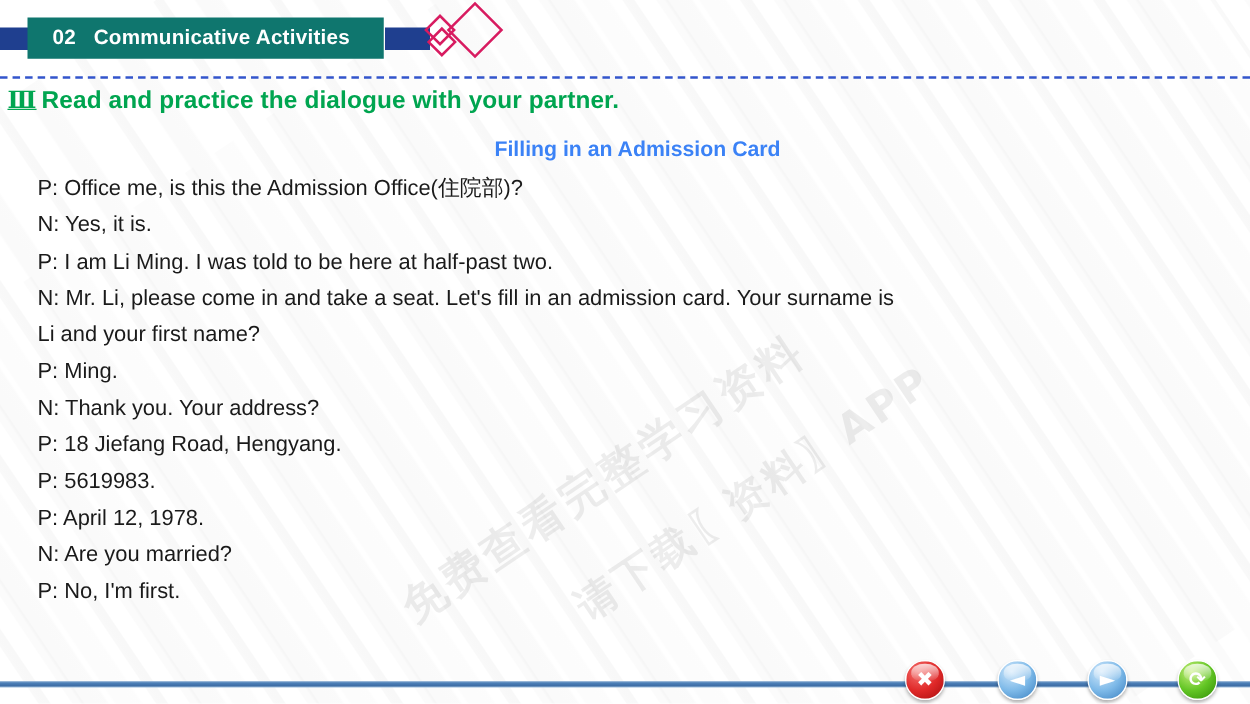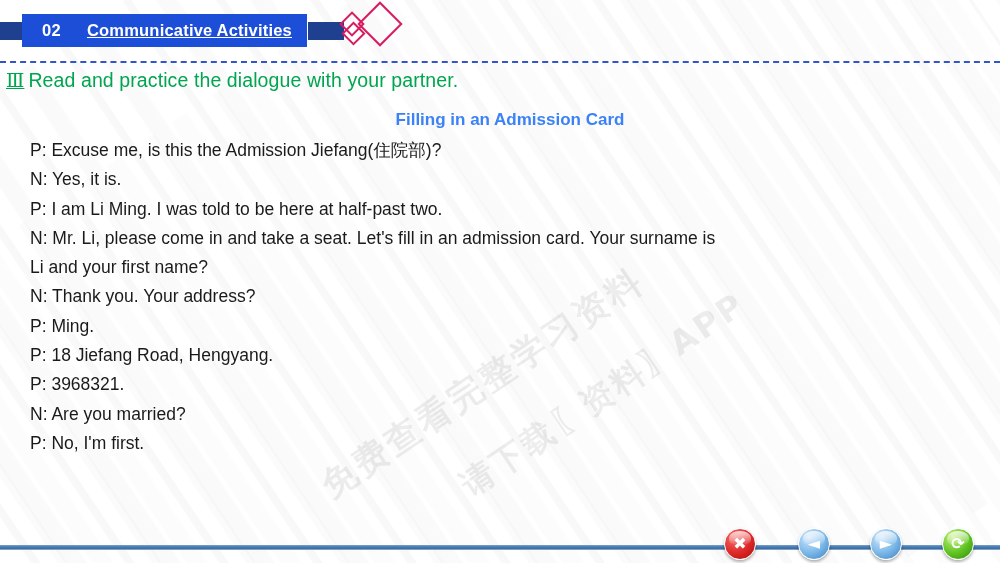--- a/index.html
+++ b/index.html
@@ -107,35 +107,34 @@
   .blue-tab-right {
     left: 308px;
     width: 36px;
   }
   .red-banner {
     position: absolute;
     left: 22px;
     top: 14px;
     width: 285px;
     height: 33px;
-    background: #1d4ed8;
+    background: #0f766e;
     display: flex;
     align-items: center;
     color: #ffffff;
     font-weight: bold;
     font-size: 16.5px;
   }
   .red-banner .num {
     margin-left: 20px;
     letter-spacing: 0.3px;
   }
   .red-banner .cap {
-    margin-left: 26px;
+    margin-left: 14px;
     letter-spacing: 0.2px;
-    text-decoration: underline;
   }
   .diamond-deco {
     position: absolute;
     left: 336px;
     top: 0px;
     width: 80px;
     height: 60px;
   }
 
   
@@ -148,21 +147,21 @@
     border-top: 2px dashed #3355cc;
     z-index: 3;
   }
 
   
   .section-heading {
     position: absolute;
     left: 6px;
     top: 69px;
     font-size: 19.5px;
-    font-weight: normal;
+    font-weight: bold;
     color: #00a550;
     letter-spacing: 0.1px;
     z-index: 3;
     white-space: nowrap;
   }
   .section-heading .numeral {
     text-decoration: underline;
     font-family: "DejaVu Serif", serif;
     font-size: 19px;
     margin-right: 4px;
@@ -299,29 +298,30 @@
 
   <div class="dashed-rule"></div>
 
   <div class="section-heading">
     <span class="numeral">Ⅲ</span><span>Read and practice the dialogue with your partner.</span>
   </div>
 
   <div class="dialogue-title">Filling in an Admission Card</div>
 
   <div class="dialogue-body">
-    <div class="dialogue-line">P: Excuse me, is this the Admission Jiefang(住院部)?</div>
+    <div class="dialogue-line">P: Office me, is this the Admission Office(住院部)?</div>
     <div class="dialogue-line">N: Yes, it is.</div>
     <div class="dialogue-line">P: I am Li Ming. I was told to be here at half-past two.</div>
     <div class="dialogue-line">N: Mr. Li, please come in and take a seat. Let's fill in an admission card. Your surname is</div>
     <div class="dialogue-line">Li and your first name?</div>
+    <div class="dialogue-line">P: Ming.</div>
     <div class="dialogue-line">N: Thank you. Your address?</div>
-    <div class="dialogue-line">P: Ming.</div>
     <div class="dialogue-line">P: 18 Jiefang Road, Hengyang.</div>
-    <div class="dialogue-line">P: 3968321.</div>
+    <div class="dialogue-line">P: 5619983.</div>
+    <div class="dialogue-line">P: April 12, 1978.</div>
     <div class="dialogue-line">N: Are you married?</div>
     <div class="dialogue-line">P: No, I'm first.</div>
   </div>
 
   <div class="bottom-rule"></div>
 
   <div class="nav-bar">
     <div class="nav-btn btn-close" title="Close">
       <span class="glyph">✖</span>
     </div>

